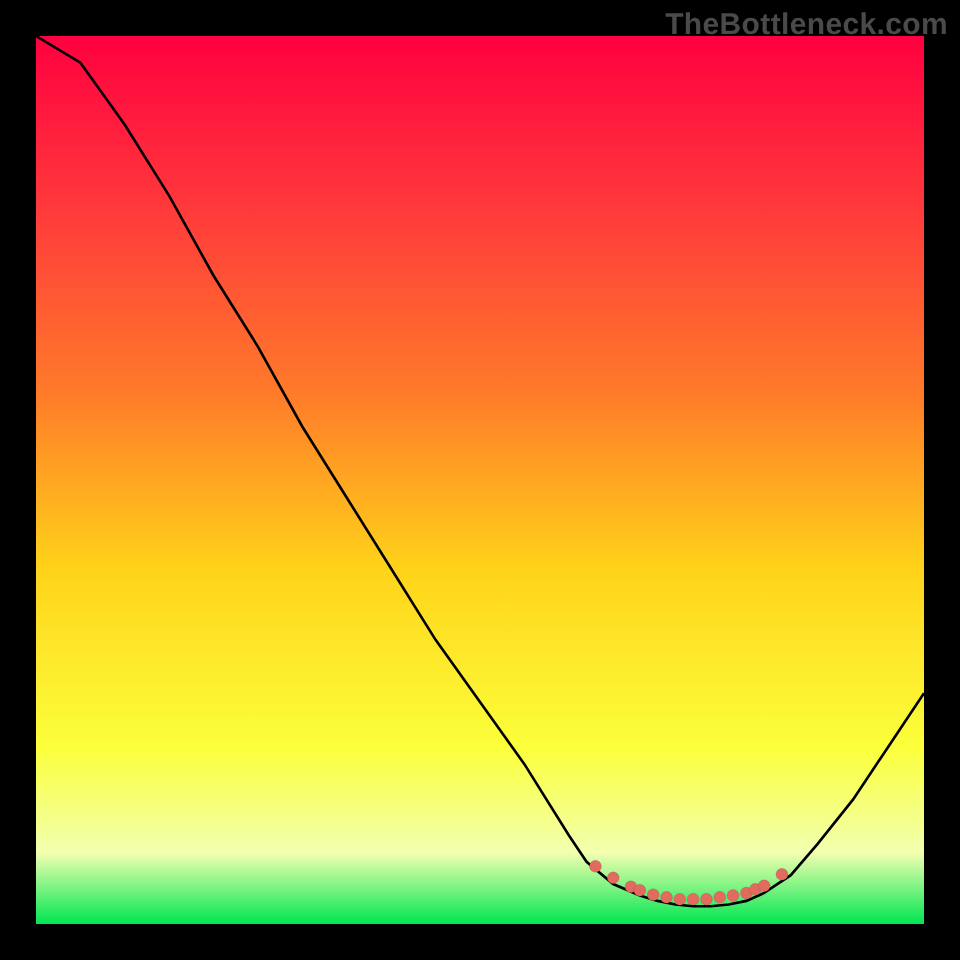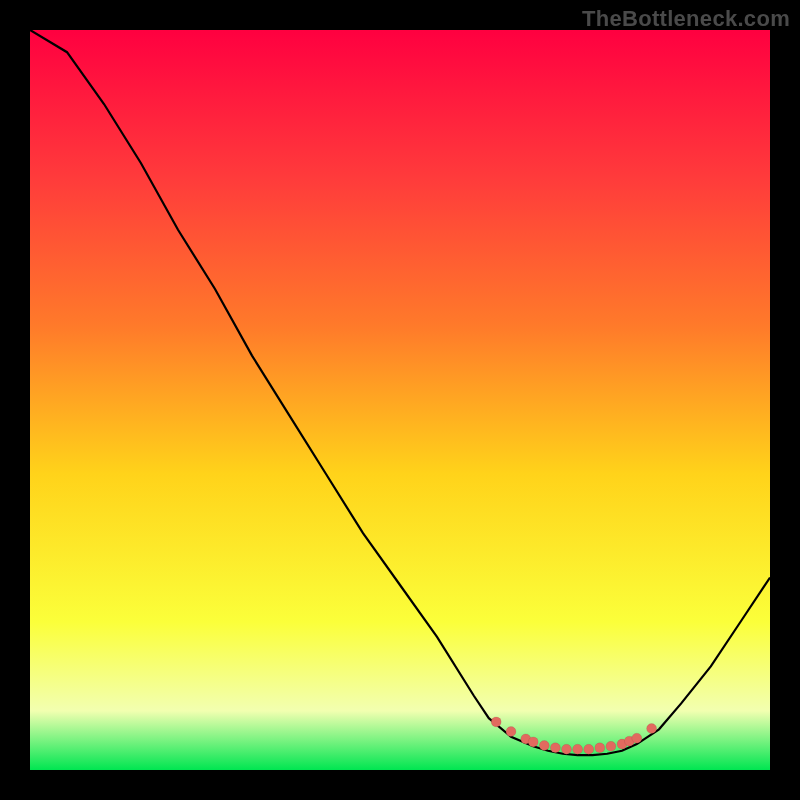--- a/index.html
+++ b/index.html
@@ -4,21 +4,21 @@
 <style>
   * { margin: 0; padding: 0; box-sizing: border-box; }
   html, body { width: 800px; height: 800px; overflow: hidden; background: #000; }
   .root { position: relative; width: 800px; height: 800px; }
   .watermark {
     position: absolute;
     top: 6px;
     right: 10px;
     color: #4a4a4a;
     font-family: Arial, Helvetica, sans-serif;
-    font-size: 22px;
+    font-size: 25px;
     font-weight: 600;
     letter-spacing: 0.3px;
   }
   .plot {
     position: absolute;
     left: 30px;
     top: 30px;
     width: 740px;
     height: 740px;
   }

